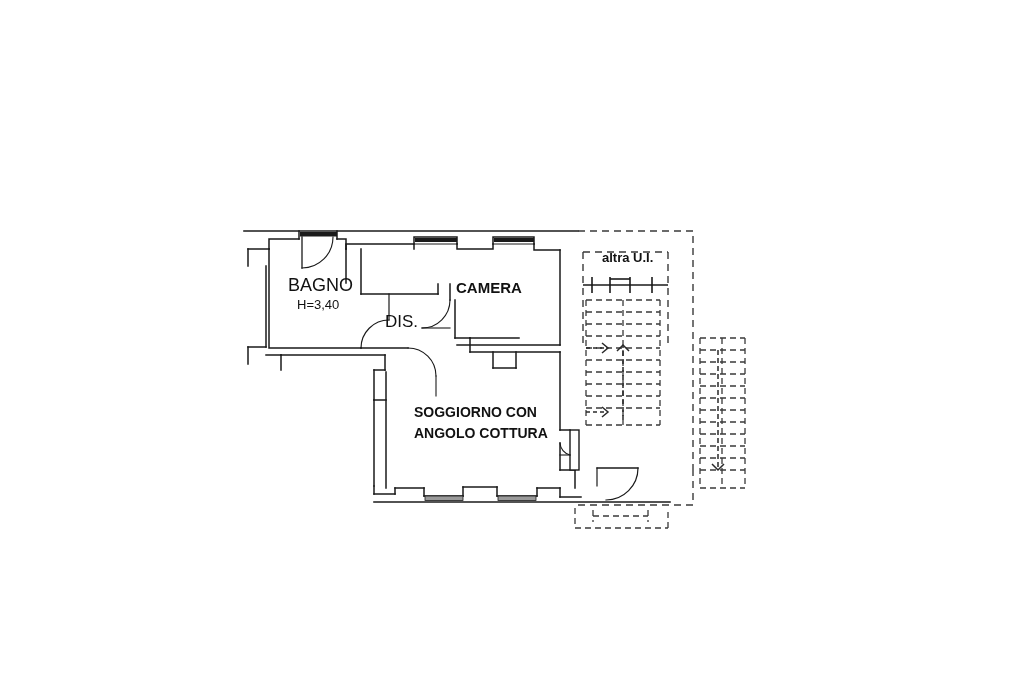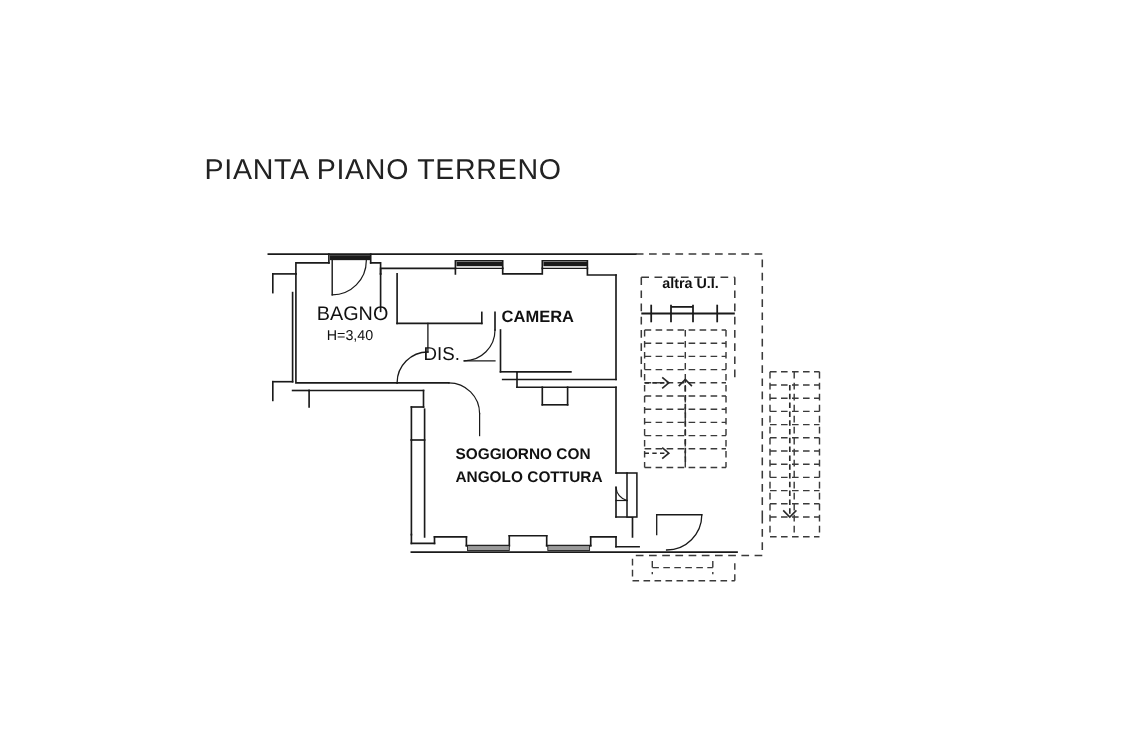--- a/index.html
+++ b/index.html
@@ -47,21 +47,20 @@
     font-family: "Liberation Sans", sans-serif;
     fill: #111111;
     font-weight: 400;
   }
 </style>
 </head>
 <body>
 
 <div id="plan-page">
 
-  <div id="plan-title">PIANTA PIANO TERRENO</div>
 
   <svg id="plan-drawing" viewBox="0 0 1024 682" xmlns="http://www.w3.org/2000/svg">
 
     <g fill="none" stroke="#1a1a1a" stroke-width="1.5" stroke-linecap="square" stroke-linejoin="miter">
 
       <g>
         <path d="M244,231 L578,231" stroke-width="1.6"></path>
       </g>
 
       <g>

